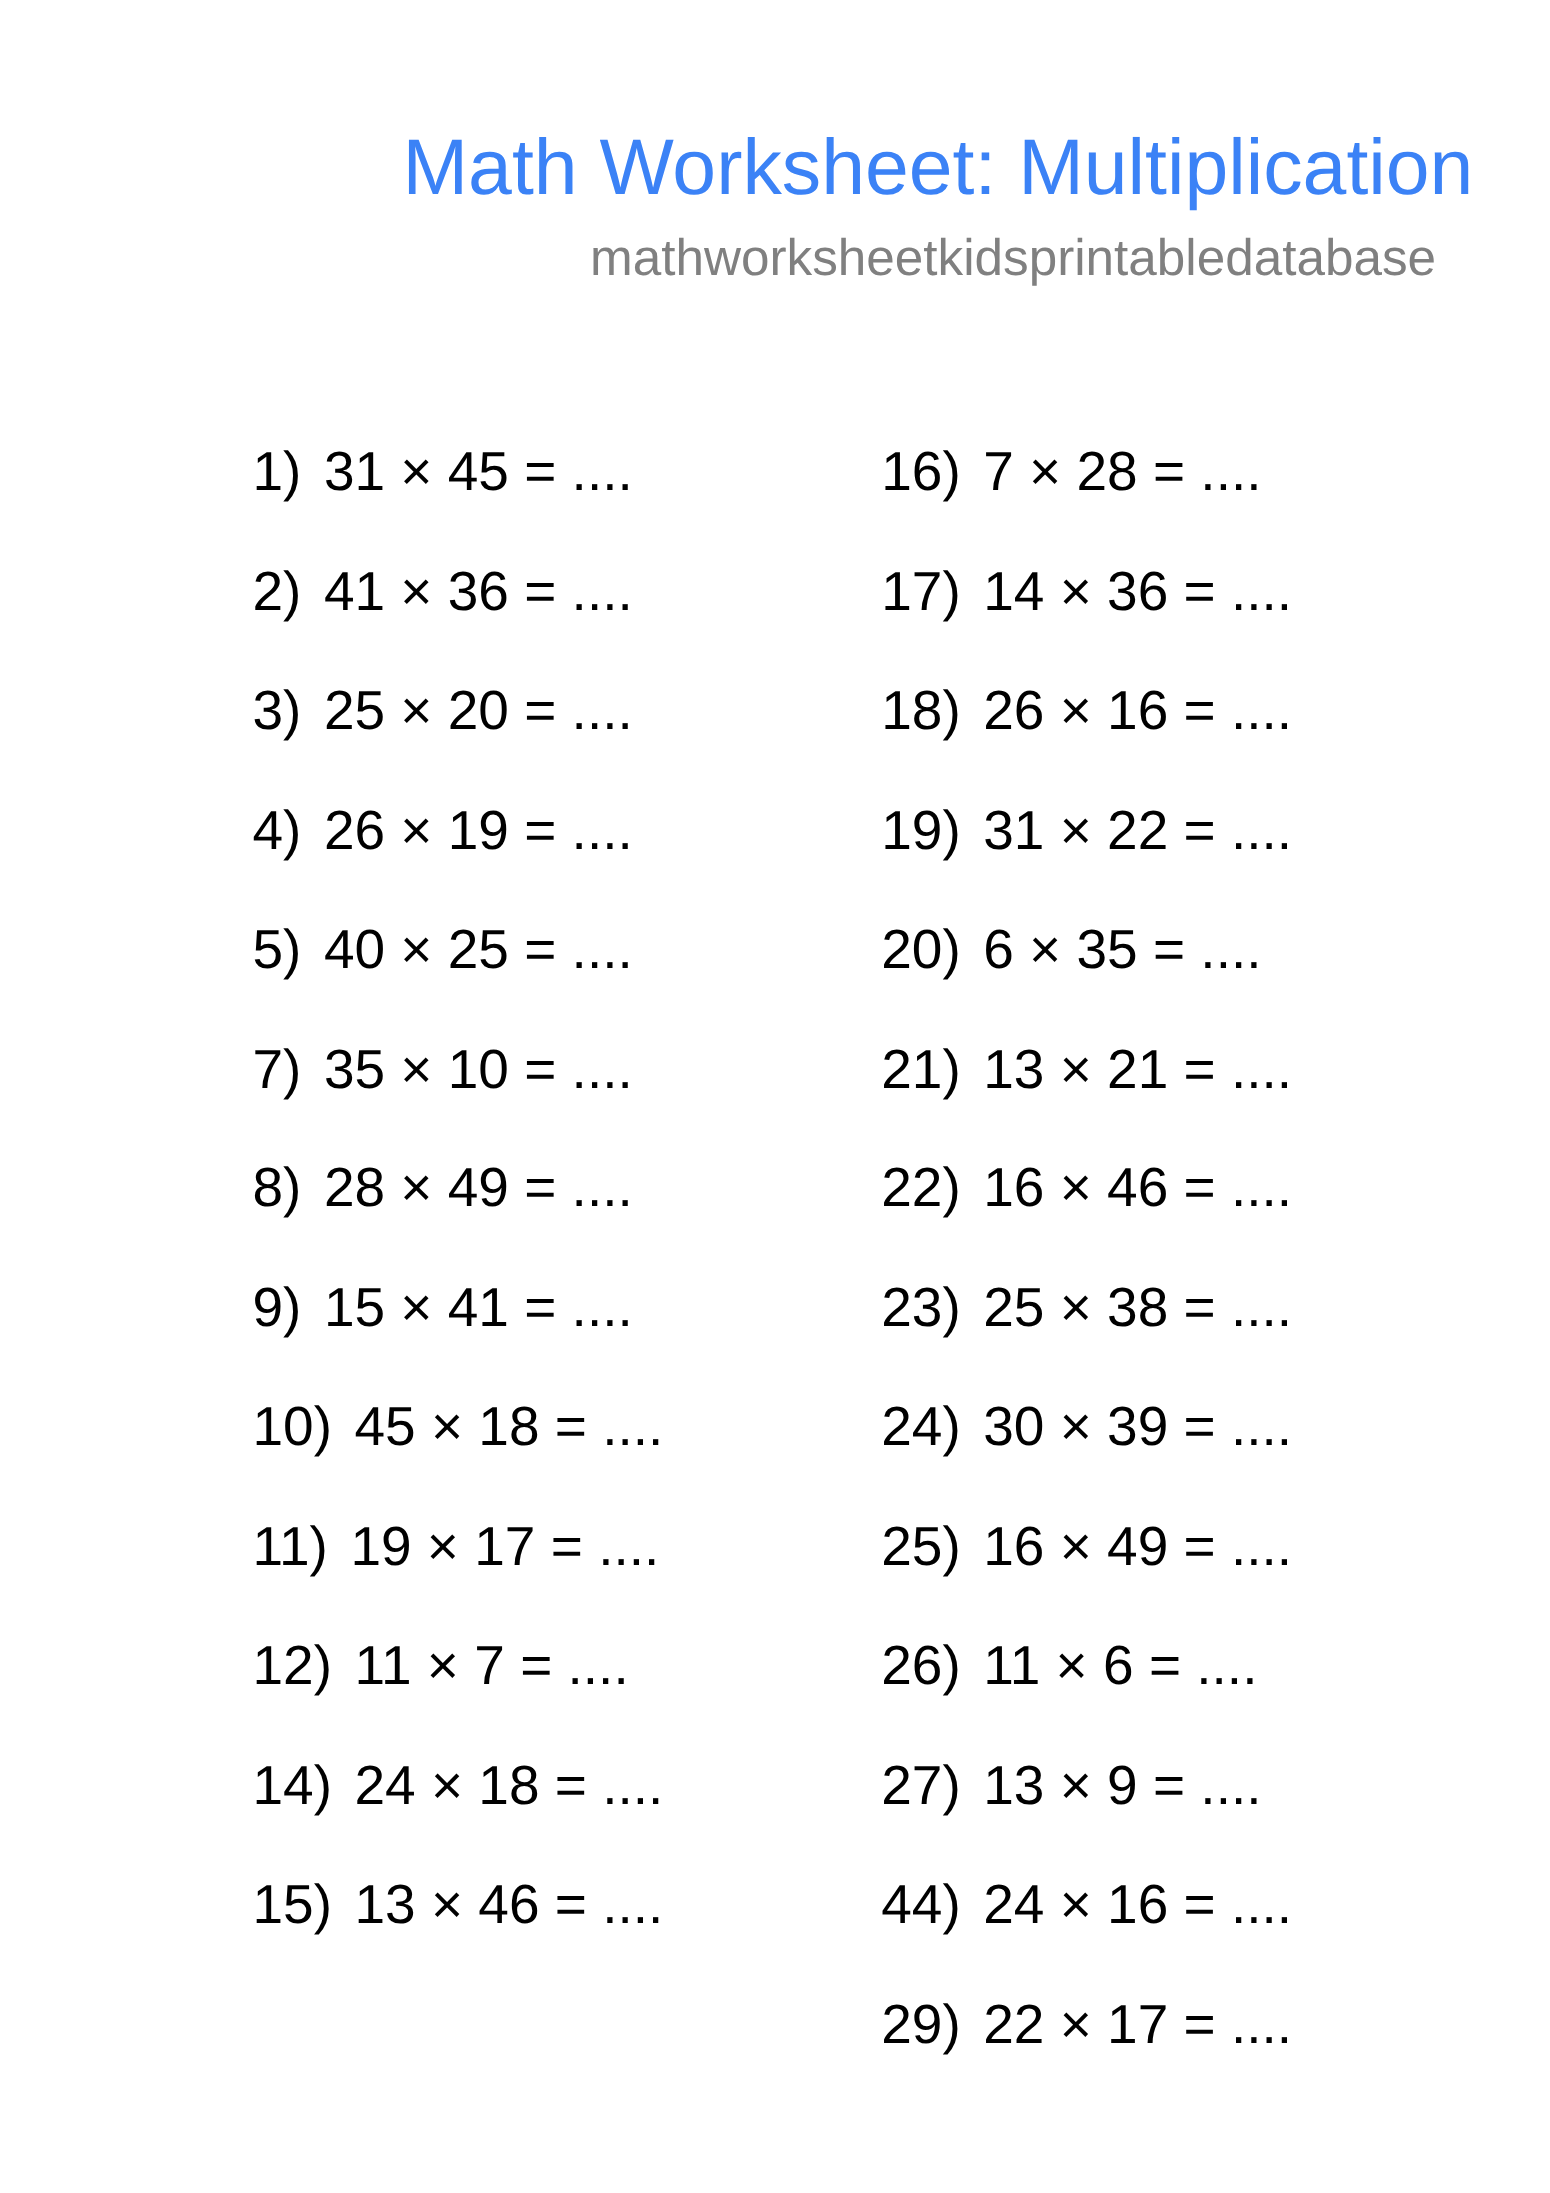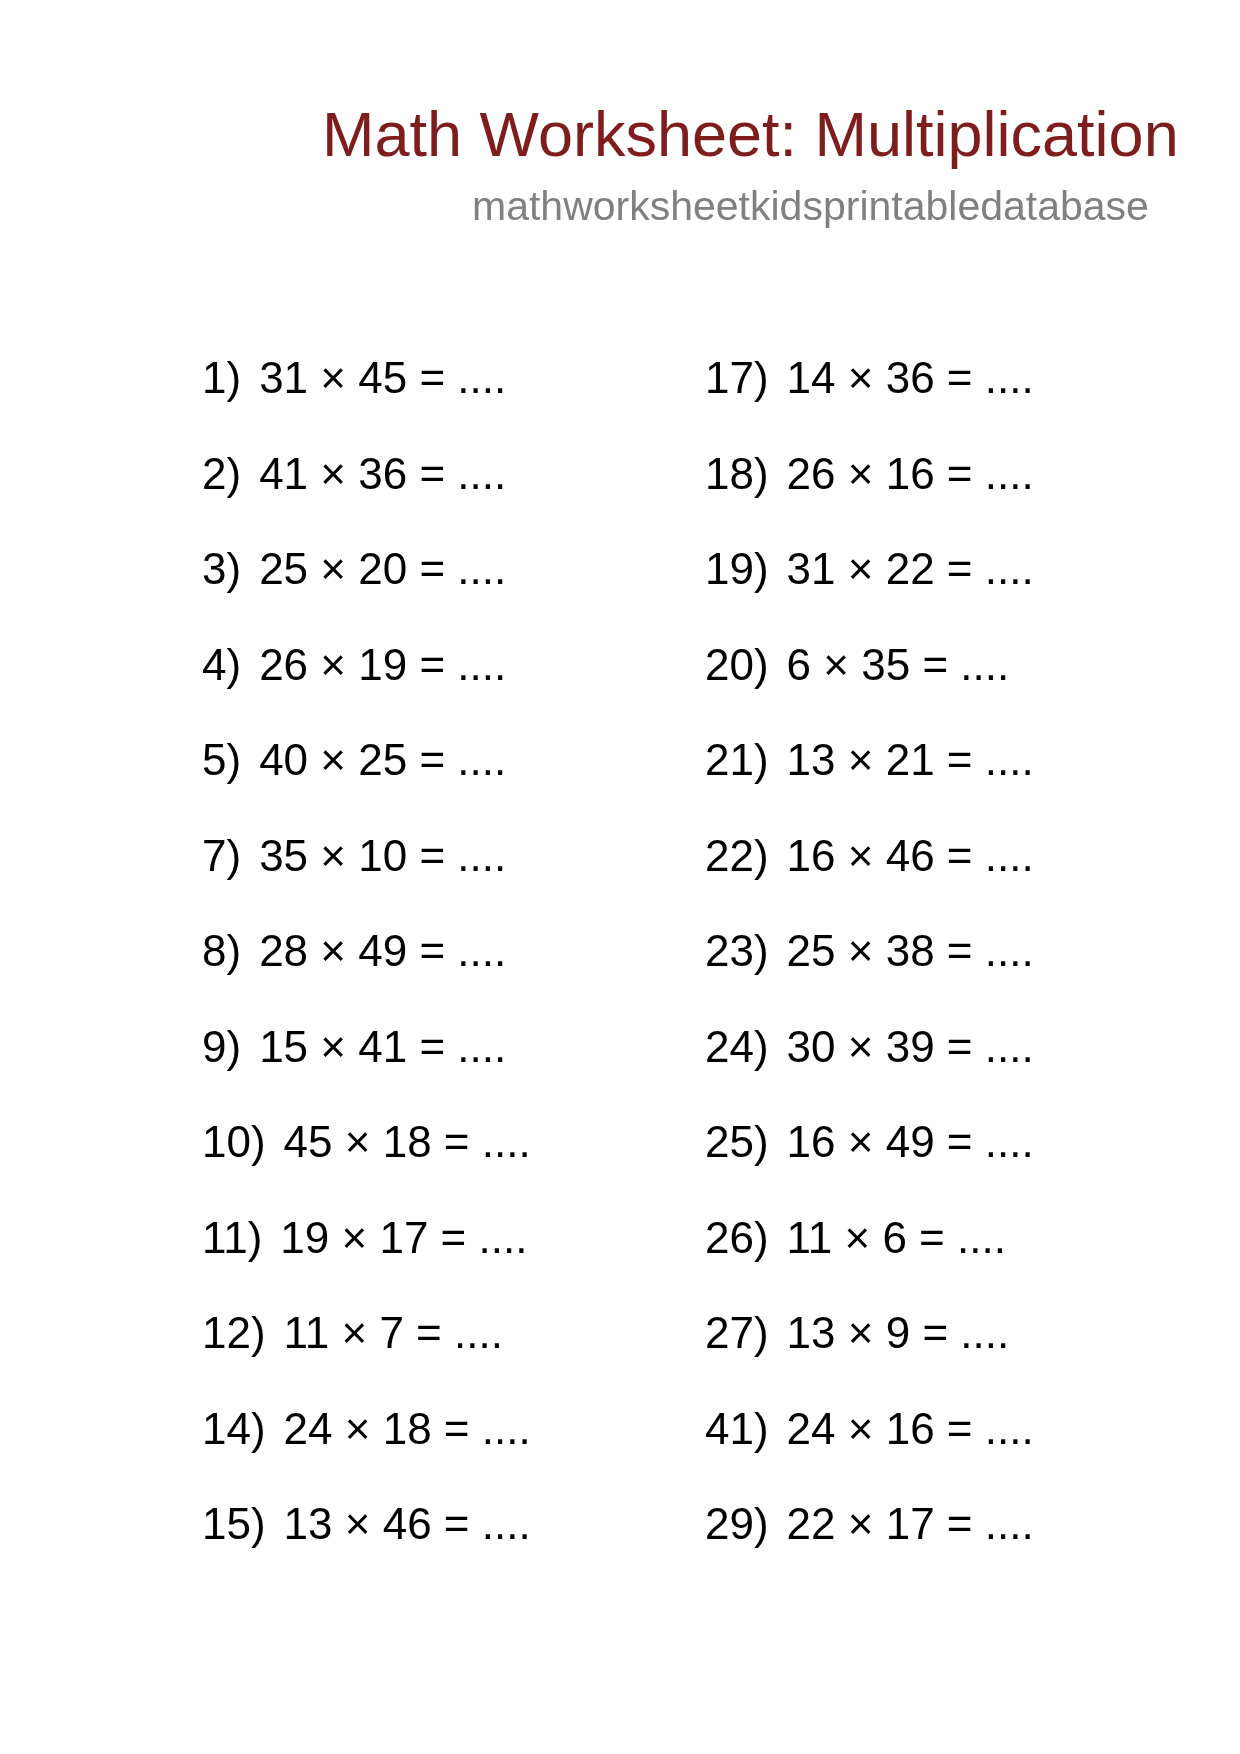--- a/index.html
+++ b/index.html
@@ -15,21 +15,21 @@
       font-family: "Liberation Sans", sans-serif;
       color: #000000;
     }
     .title {
       position: absolute;
       left: 322px;
       top: 98px;
       font-size: 63px;
       line-height: 72px;
       white-space: nowrap;
-      color: #7f1d1d;
+      color: #3b82f6;
       letter-spacing: 0px;
     }
     .subtitle {
       position: absolute;
       left: 472px;
       top: 182px;
       font-size: 41px;
       line-height: 48px;
       white-space: nowrap;
       color: #808080;
@@ -72,27 +72,28 @@
     <div class="problem"><span class="num">8)</span><span class="expr">28 × 49 = ....</span></div>
     <div class="problem"><span class="num">9)</span><span class="expr">15 × 41 = ....</span></div>
     <div class="problem"><span class="num">10)</span><span class="expr">45 × 18 = ....</span></div>
     <div class="problem"><span class="num">11)</span><span class="expr">19 × 17 = ....</span></div>
     <div class="problem"><span class="num">12)</span><span class="expr">11 × 7 = ....</span></div>
     <div class="problem"><span class="num">14)</span><span class="expr">24 × 18 = ....</span></div>
     <div class="problem"><span class="num">15)</span><span class="expr">13 × 46 = ....</span></div>
   </div>
 
   <div class="column col-right">
+    <div class="problem"><span class="num">16)</span><span class="expr">7 × 28 = ....</span></div>
     <div class="problem"><span class="num">17)</span><span class="expr">14 × 36 = ....</span></div>
     <div class="problem"><span class="num">18)</span><span class="expr">26 × 16 = ....</span></div>
     <div class="problem"><span class="num">19)</span><span class="expr">31 × 22 = ....</span></div>
     <div class="problem"><span class="num">20)</span><span class="expr">6 × 35 = ....</span></div>
     <div class="problem"><span class="num">21)</span><span class="expr">13 × 21 = ....</span></div>
     <div class="problem"><span class="num">22)</span><span class="expr">16 × 46 = ....</span></div>
     <div class="problem"><span class="num">23)</span><span class="expr">25 × 38 = ....</span></div>
     <div class="problem"><span class="num">24)</span><span class="expr">30 × 39 = ....</span></div>
     <div class="problem"><span class="num">25)</span><span class="expr">16 × 49 = ....</span></div>
     <div class="problem"><span class="num">26)</span><span class="expr">11 × 6 = ....</span></div>
     <div class="problem"><span class="num">27)</span><span class="expr">13 × 9 = ....</span></div>
-    <div class="problem"><span class="num">41)</span><span class="expr">24 × 16 = ....</span></div>
+    <div class="problem"><span class="num">44)</span><span class="expr">24 × 16 = ....</span></div>
     <div class="problem"><span class="num">29)</span><span class="expr">22 × 17 = ....</span></div>
   </div>
 </div>
 
 </body></html>

